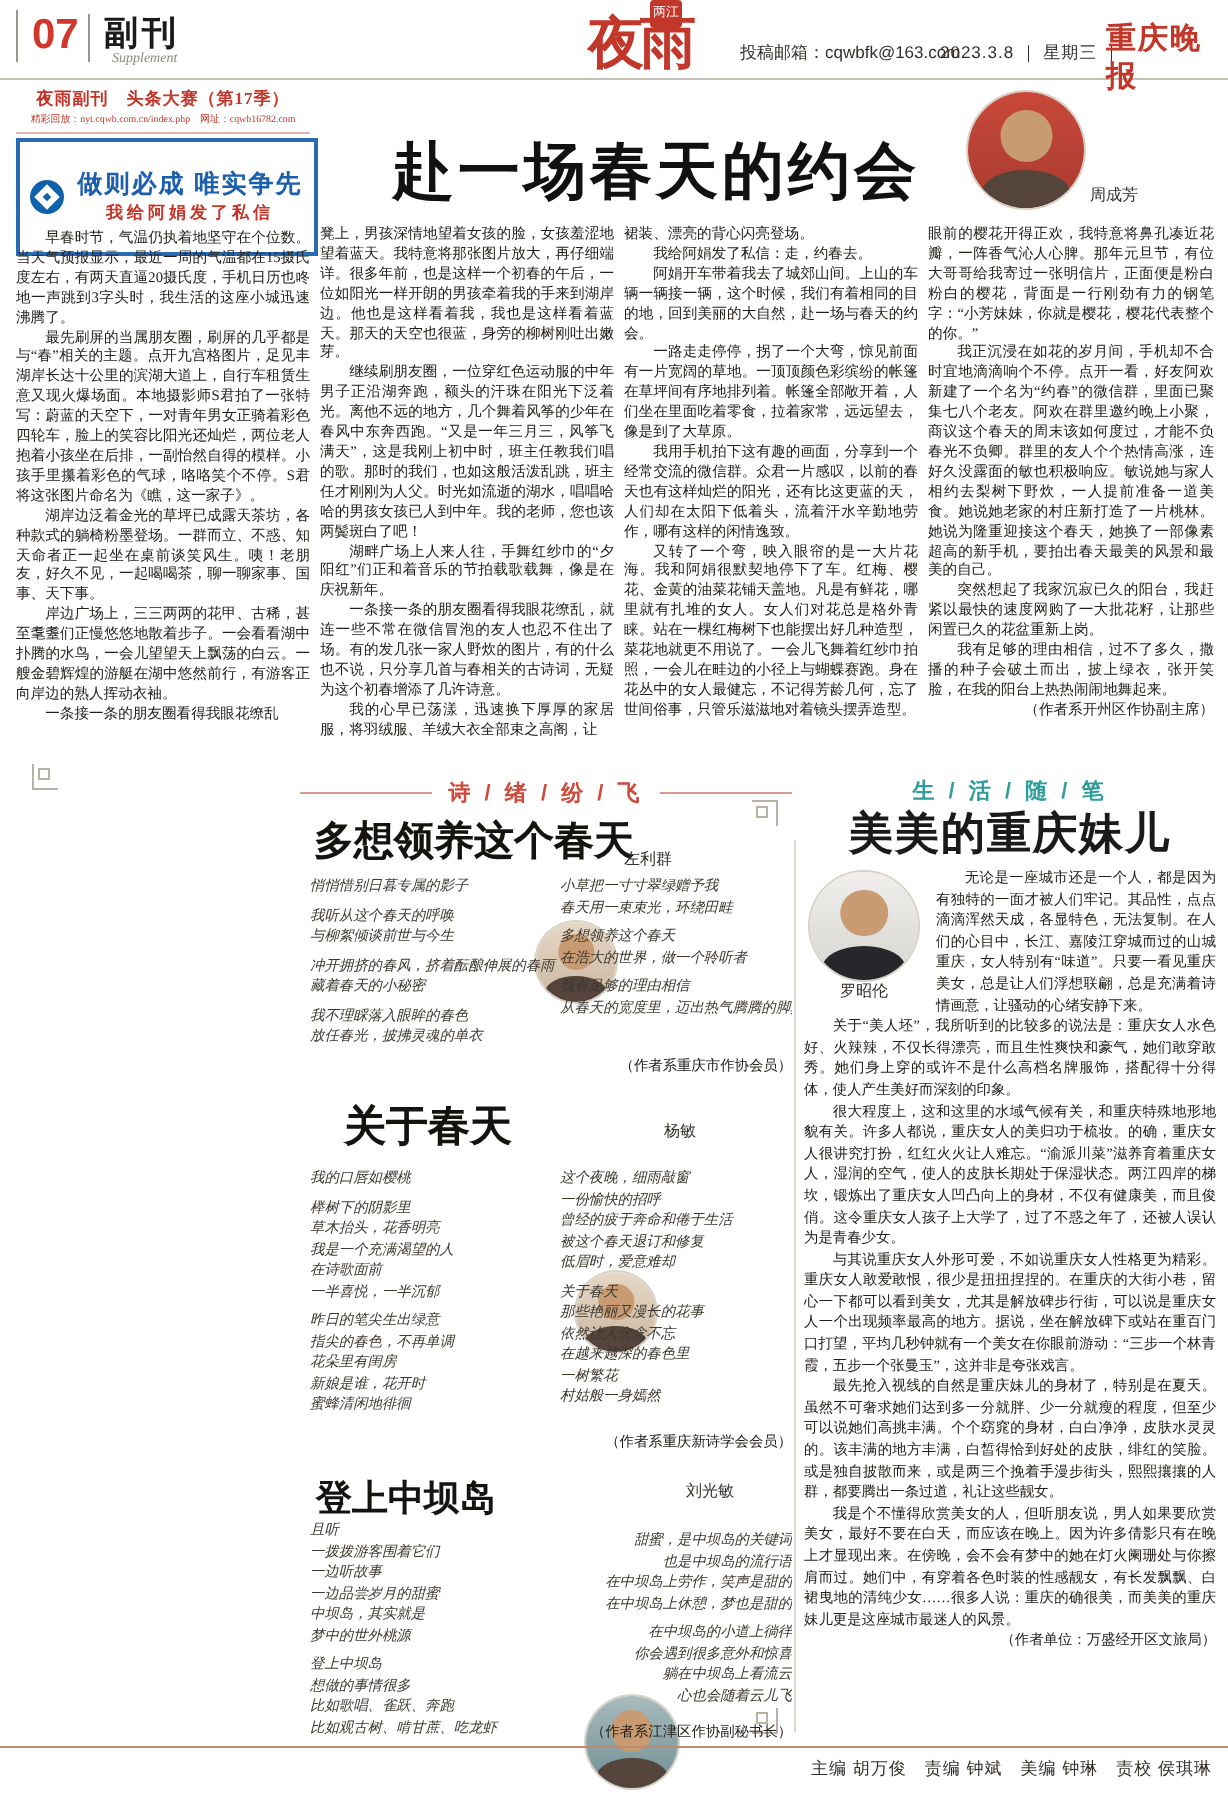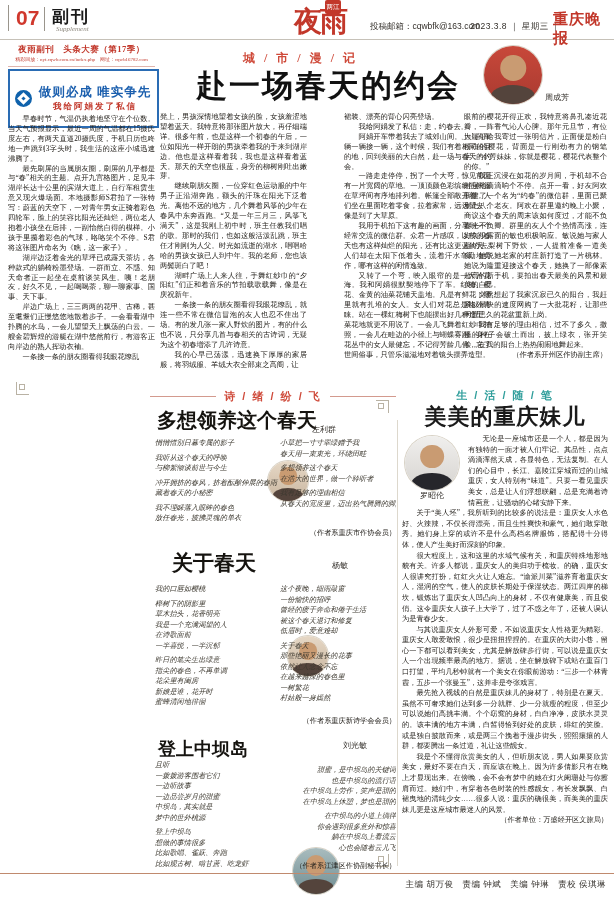--- a/index.html
+++ b/index.html
@@ -115,40 +115,39 @@
     <div class="mast-sub">精彩回放：nyt.cqwb.com.cn/index.php　网址：cqwb16782.com</div>
   </div>
   <div class="abs banner">
     <div class="ccb"></div>
     <div class="banner-txt">
       <div class="banner-l1">做则必成 唯实争先</div>
       <div class="banner-l2">我给阿娟发了私信</div>
     </div>
   </div>
 
-  <div class="abs col-label">城 / 市 / 漫 / 记</div>
   <div class="abs main-title">赴一场春天的约会</div>
   <div class="abs avatar av-red" style="left:484px;top:46px;width:58px;height:58px;"></div>
   <div class="abs photo-name" style="left:545px;top:92px;">周成芳</div>
 
   <div class="abs art" style="left:8px;top:114px;width:147px;height:279px;">
       <p>早春时节，气温仍执着地坚守在个位数。当天气预报显示，最近一周的气温都在15摄氏度左右，有两天直逼20摄氏度，手机日历也咚地一声跳到3字头时，我生活的这座小城迅速沸腾了。</p>
       <p>最先刷屏的当属朋友圈，刷屏的几乎都是与“春”相关的主题。点开九宫格图片，足见丰湖岸长达十公里的滨湖大道上，自行车租赁生意又现火爆场面。本地摄影师S君拍了一张特写：蔚蓝的天空下，一对青年男女正骑着彩色四轮车，脸上的笑容比阳光还灿烂，两位老人抱着小孩坐在后排，一副怡然自得的模样。小孩手里攥着彩色的气球，咯咯笑个不停。S君将这张图片命名为《瞧，这一家子》。</p>
       <p>湖岸边泛着金光的草坪已成露天茶坊，各种款式的躺椅粉墨登场。一群而立、不惑、知天命者正一起坐在桌前谈笑风生。咦！老朋友，好久不见，一起喝喝茶，聊一聊家事、国事、天下事。</p>
       <p>岸边广场上，三三两两的花甲、古稀，甚至耄耋们正慢悠悠地散着步子。一会看看湖中扑腾的水鸟，一会儿望望天上飘荡的白云。一艘金碧辉煌的游艇在湖中悠然前行，有游客正向岸边的熟人挥动衣袖。</p>
       <p>一条接一条的朋友圈看得我眼花缭乱</p>
     </div>
   <div class="abs art cont" style="left:160px;top:112px;width:147px;height:281px;">
       <p>凳上，男孩深情地望着女孩的脸，女孩羞涩地望着蓝天。我特意将那张图片放大，再仔细端详。很多年前，也是这样一个初春的午后，一位如阳光一样开朗的男孩牵着我的手来到湖岸边。他也是这样看着我，我也是这样看着蓝天。那天的天空也很蓝，身旁的柳树刚吐出嫩芽。</p>
       <p>继续刷朋友圈，一位穿红色运动服的中年男子正沿湖奔跑，额头的汗珠在阳光下泛着光。离他不远的地方，几个舞着风筝的少年在春风中东奔西跑。“又是一年三月三，风筝飞满天”，这是我刚上初中时，班主任教我们唱的歌。那时的我们，也如这般活泼乱跳，班主任才刚刚为人父。时光如流逝的湖水，唱唱哈哈的男孩女孩已人到中年。我的老师，您也该两鬓斑白了吧！</p>
       <p>湖畔广场上人来人往，手舞红纱巾的“夕阳红”们正和着音乐的节拍载歌载舞，像是在庆祝新年。</p>
       <p>一条接一条的朋友圈看得我眼花缭乱，就连一些不常在微信冒泡的友人也忍不住出了场。有的发几张一家人野炊的图片，有的什么也不说，只分享几首与春相关的古诗词，无疑为这个初春增添了几许诗意。</p>
       <p>我的心早已荡漾，迅速换下厚厚的家居服，将羽绒服、羊绒大衣全部束之高阁，让</p>
     </div>
-  <div class="abs art cont" style="left:312px;top:112px;width:147px;height:281px;margin-left:32px;">
+  <div class="abs art cont" style="left:312px;top:112px;width:147px;height:281px;">
       <p>裙装、漂亮的背心闪亮登场。</p>
       <p>我给阿娟发了私信：走，约春去。</p>
       <p>阿娟开车带着我去了城郊山间。上山的车辆一辆接一辆，这个时候，我们有着相同的目的地，回到美丽的大自然，赴一场与春天的约会。</p>
       <p>一路走走停停，拐了一个大弯，惊见前面有一片宽阔的草地。一顶顶颜色彩缤纷的帐篷在草坪间有序地排列着。帐篷全部敞开着，人们坐在里面吃着零食，拉着家常，远远望去，像是到了大草原。</p>
       <p>我用手机拍下这有趣的画面，分享到一个经常交流的微信群。众君一片感叹，以前的春天也有这样灿烂的阳光，还有比这更蓝的天，人们却在太阳下低着头，流着汗水辛勤地劳作，哪有这样的闲情逸致。</p>
       <p>又转了一个弯，映入眼帘的是一大片花海。我和阿娟很默契地停下了车。红梅、樱花、金黄的油菜花铺天盖地。凡是有鲜花，哪里就有扎堆的女人。女人们对花总是格外青睐。站在一棵红梅树下也能摆出好几种造型，菜花地就更不用说了。一会儿飞舞着红纱巾拍照，一会儿在畦边的小径上与蝴蝶赛跑。身在花丛中的女人最健忘，不记得芳龄几何，忘了世间俗事，只管乐滋滋地对着镜头摆弄造型。</p>
     </div>
   <div class="abs art cont colD" style="left:464px;top:112px;width:143px;height:281px;">
       <p>眼前的樱花开得正欢，我特意将鼻孔凑近花瓣，一阵香气沁人心脾。那年元旦节，有位大哥哥给我寄过一张明信片，正面便是粉白粉白的樱花，背面是一行刚劲有力的钢笔字：“小芳妹妹，你就是樱花，樱花代表整个的你。”</p>
       <p>我正沉浸在如花的岁月间，手机却不合时宜地滴滴响个不停。点开一看，好友阿欢新建了一个名为“约春”的微信群，里面已聚集七八个老友。阿欢在群里邀约晚上小聚，商议这个春天的周末该如何度过，才能不负春光不负卿。群里的友人个个热情高涨，连好久没露面的敏也积极响应。敏说她与家人相约去梨树下野炊，一人提前准备一道美食。她说她老家的村庄新打造了一片桃林。她说为隆重迎接这个春天，她换了一部像素超高的新手机，要拍出春天最美的风景和最美的自己。</p>

